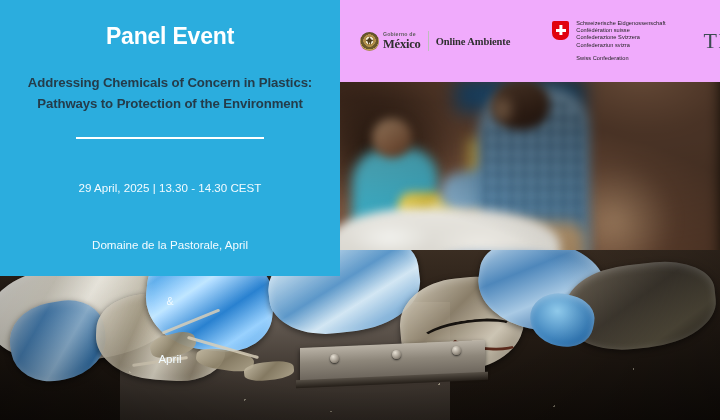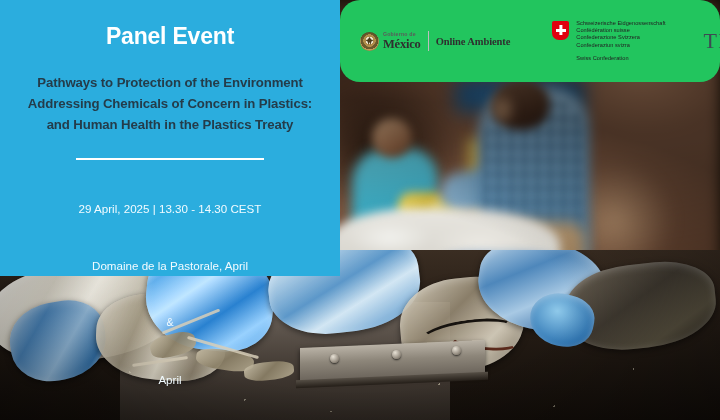--- a/index.html
+++ b/index.html
@@ -270,22 +270,22 @@
       radial-gradient(circle at 61% 79%, rgba(235,228,200,.5) 0 1px, rgba(0,0,0,0) 1px),
       radial-gradient(circle at 77% 92%, rgba(225,218,190,.45) 0 1px, rgba(0,0,0,0) 1px),
       radial-gradient(circle at 88% 70%, rgba(235,228,205,.5) 0 1px, rgba(0,0,0,0) 1px),
       radial-gradient(circle at 46% 95%, rgba(220,212,185,.4) 0 1px, rgba(0,0,0,0) 1px);
     pointer-events:none;
   }
 
   
   .logo-band {
     position:absolute; left:340px; top:0; width:380px; height:82px;
-    background:#22c55e;
-    display:flex; align-items:center;border-radius:20px;
+    background:#f0abfc;
+    display:flex; align-items:center;
   }
   .logo-row { display:flex; align-items:center; width:100%; padding:0 8px; }
 
   .logo-mx { display:flex; align-items:center; margin-left:12px; }
   .mx-eagle {
     width:19px; height:19px; flex:0 0 auto; margin-right:4px;
     border-radius:50%;
     background:radial-gradient(circle at 50% 45%, #efe6cf 0 26%, #b08d4a 27% 44%, #6d5a2c 45% 62%, #caa85e 63% 80%, #8a7336 81% 100%);
     box-shadow:inset 0 0 2px rgba(0,0,0,.45);
     position:relative;
@@ -449,23 +449,22 @@
 
       </div>
 
     </div>
   </div>
 
   <div class="blue-panel">
     <div class="panel-title">Panel Event</div>
 
     <div class="panel-subtitle">
+      <span class="ln">Addressing Chemicals of Concern in Plastics:</span>
       <span class="ln">Pathways to Protection of the Environment</span>
-      <span class="ln">Addressing Chemicals of Concern in Plastics:</span>
-      <span class="ln">and Human Health in the Plastics Treaty</span>
     </div>
 
     <div class="panel-divider"></div>
 
     <div class="panel-meta">
       <span class="ln">29 April, 2025 | 13.30 - 14.30 CEST</span>
       <span class="ln">Domaine de la Pastorale, April</span>
       <span class="ln amp">&amp;</span>
       <span class="ln">April</span>
     </div>

